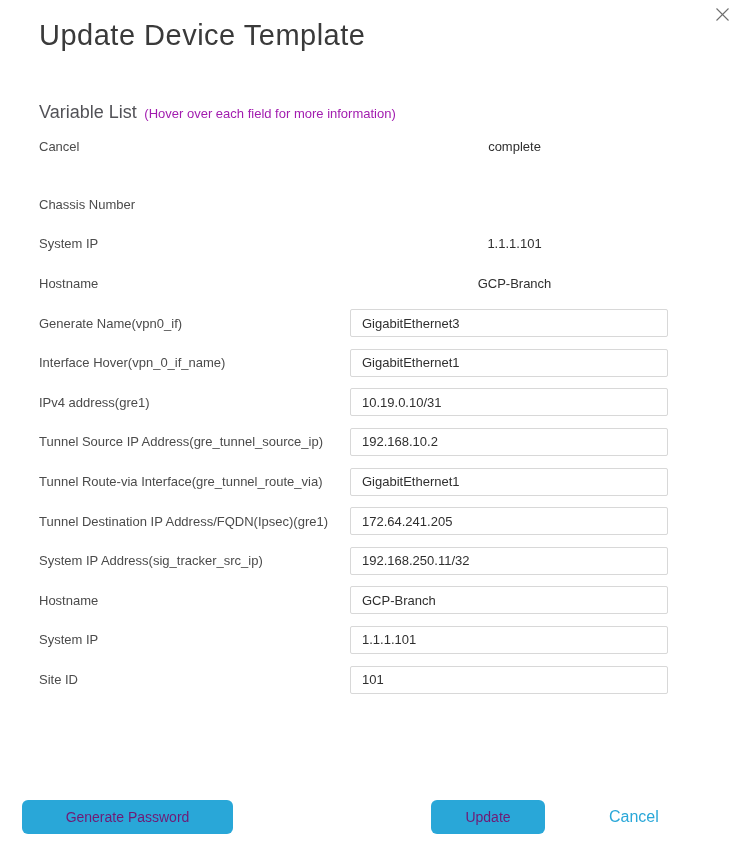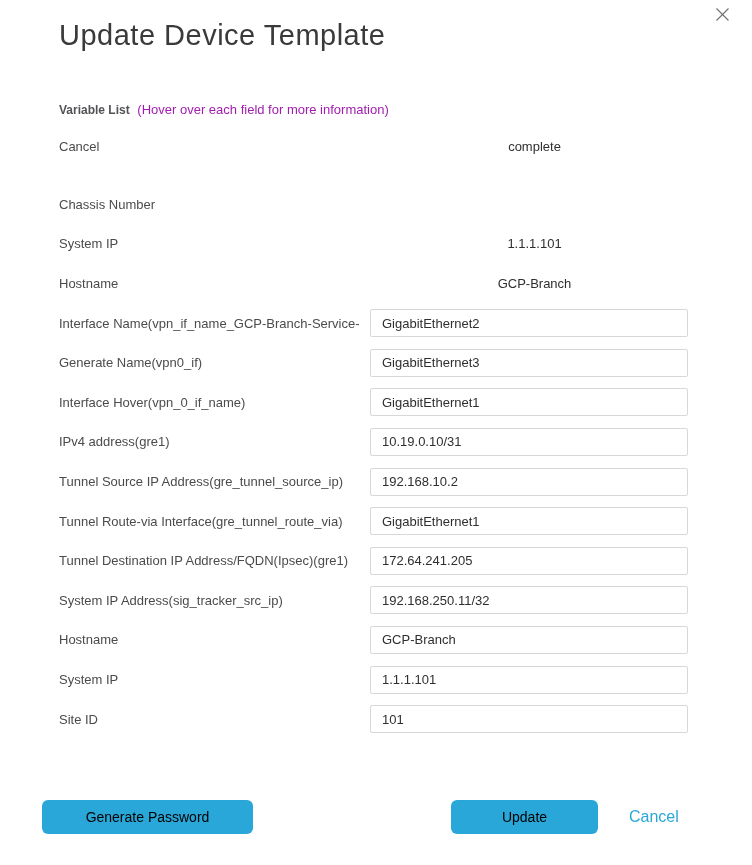--- a/index.html
+++ b/index.html
@@ -7,39 +7,38 @@
   body {
     font-family:"Liberation Sans", sans-serif;
     width:752px; height:865px;
     position:relative;
     color:#4b4b4b;
   }
   .modal {
     position:absolute; inset:0;
     background:#ffffff;
     overflow:hidden;
-    margin-left:20px;
   }
   .close-btn {
     position:absolute; top:5px; right:19px;
     width:18px; height:18px;
     background:none; border:none; cursor:pointer;
     color:#6e6e6e; padding:0;
   }
   .close-btn svg { width:15px; height:15px; display:block; }
   .dialog-title {
     position:absolute; left:39px; top:19px;
     font-size:29px; font-weight:400; letter-spacing:0.5px;
     color:#3a3a3a; white-space:nowrap;
   }
   .section-head {
     position:absolute; left:39px; top:102px;
     font-size:13px; white-space:nowrap;
   }
-  .section-head .bold { font-weight:bold; color:#525257; font-size:12px; }
+  .section-head .bold { font-weight:normal; color:#525257; font-size:18px; }
   .section-head .hint { color:#a21caf; margin-left:4px; }
   .rows {
     position:absolute; left:39px; top:127px;
     width:629px;
   }
   .row {
     display:flex; align-items:center;
     height:39.6px;
   }
   .row.gap-after { margin-bottom:18px; }
@@ -57,25 +56,25 @@
     width:319px; height:28px;
     border:1px solid #d8d8d8; border-radius:2px;
     padding:0 11px;
     font-family:"Liberation Sans", sans-serif;
     font-size:13px; color:#2f2f2f;
     background:#ffffff; outline:none;
   }
   .btn-primary {
     position:absolute;
     border:none; border-radius:6px;
-    color:#000000; font-family:"Liberation Sans", sans-serif;
+    color:#701a75; font-family:"Liberation Sans", sans-serif;
     font-size:14px; cursor:pointer;
   }
   .btn-generate { left:22px; top:800px; width:211px; height:34px; }
-  .btn-update  { left:431px; top:800px; width:147px; height:34px; }
+  .btn-update  { left:431px; top:800px; width:114px; height:34px; }
   .cancel-link {
     position:absolute; left:609px; top:808px;
     font-size:16px; cursor:pointer; text-decoration:none;
     white-space:nowrap;
   }
 </style>
 </head>
 <body>
 
 <div class="modal">
@@ -108,24 +107,20 @@
   <div class="row">
     <div class="field-label">System IP</div>
     <div class="field-value-static">1.1.1.101</div>
   </div>
 
   <div class="row">
     <div class="field-label">Hostname</div>
     <div class="field-value-static">GCP-Branch</div>
   </div>
 
-  <div class="row">
-    <div class="field-label">Interface Name(vpn_if_name_GCP-Branch-Service-</div>
-    <input class="field-input" type="text" value="GigabitEthernet2" style="">
-  </div>
 
   <div class="row">
     <div class="field-label">Generate Name(vpn0_if)</div>
     <input class="field-input" type="text" value="GigabitEthernet3" style="">
   </div>
 
   <div class="row">
     <div class="field-label">Interface Hover(vpn_0_if_name)</div>
     <input class="field-input" type="text" value="GigabitEthernet1" style="">
   </div>

